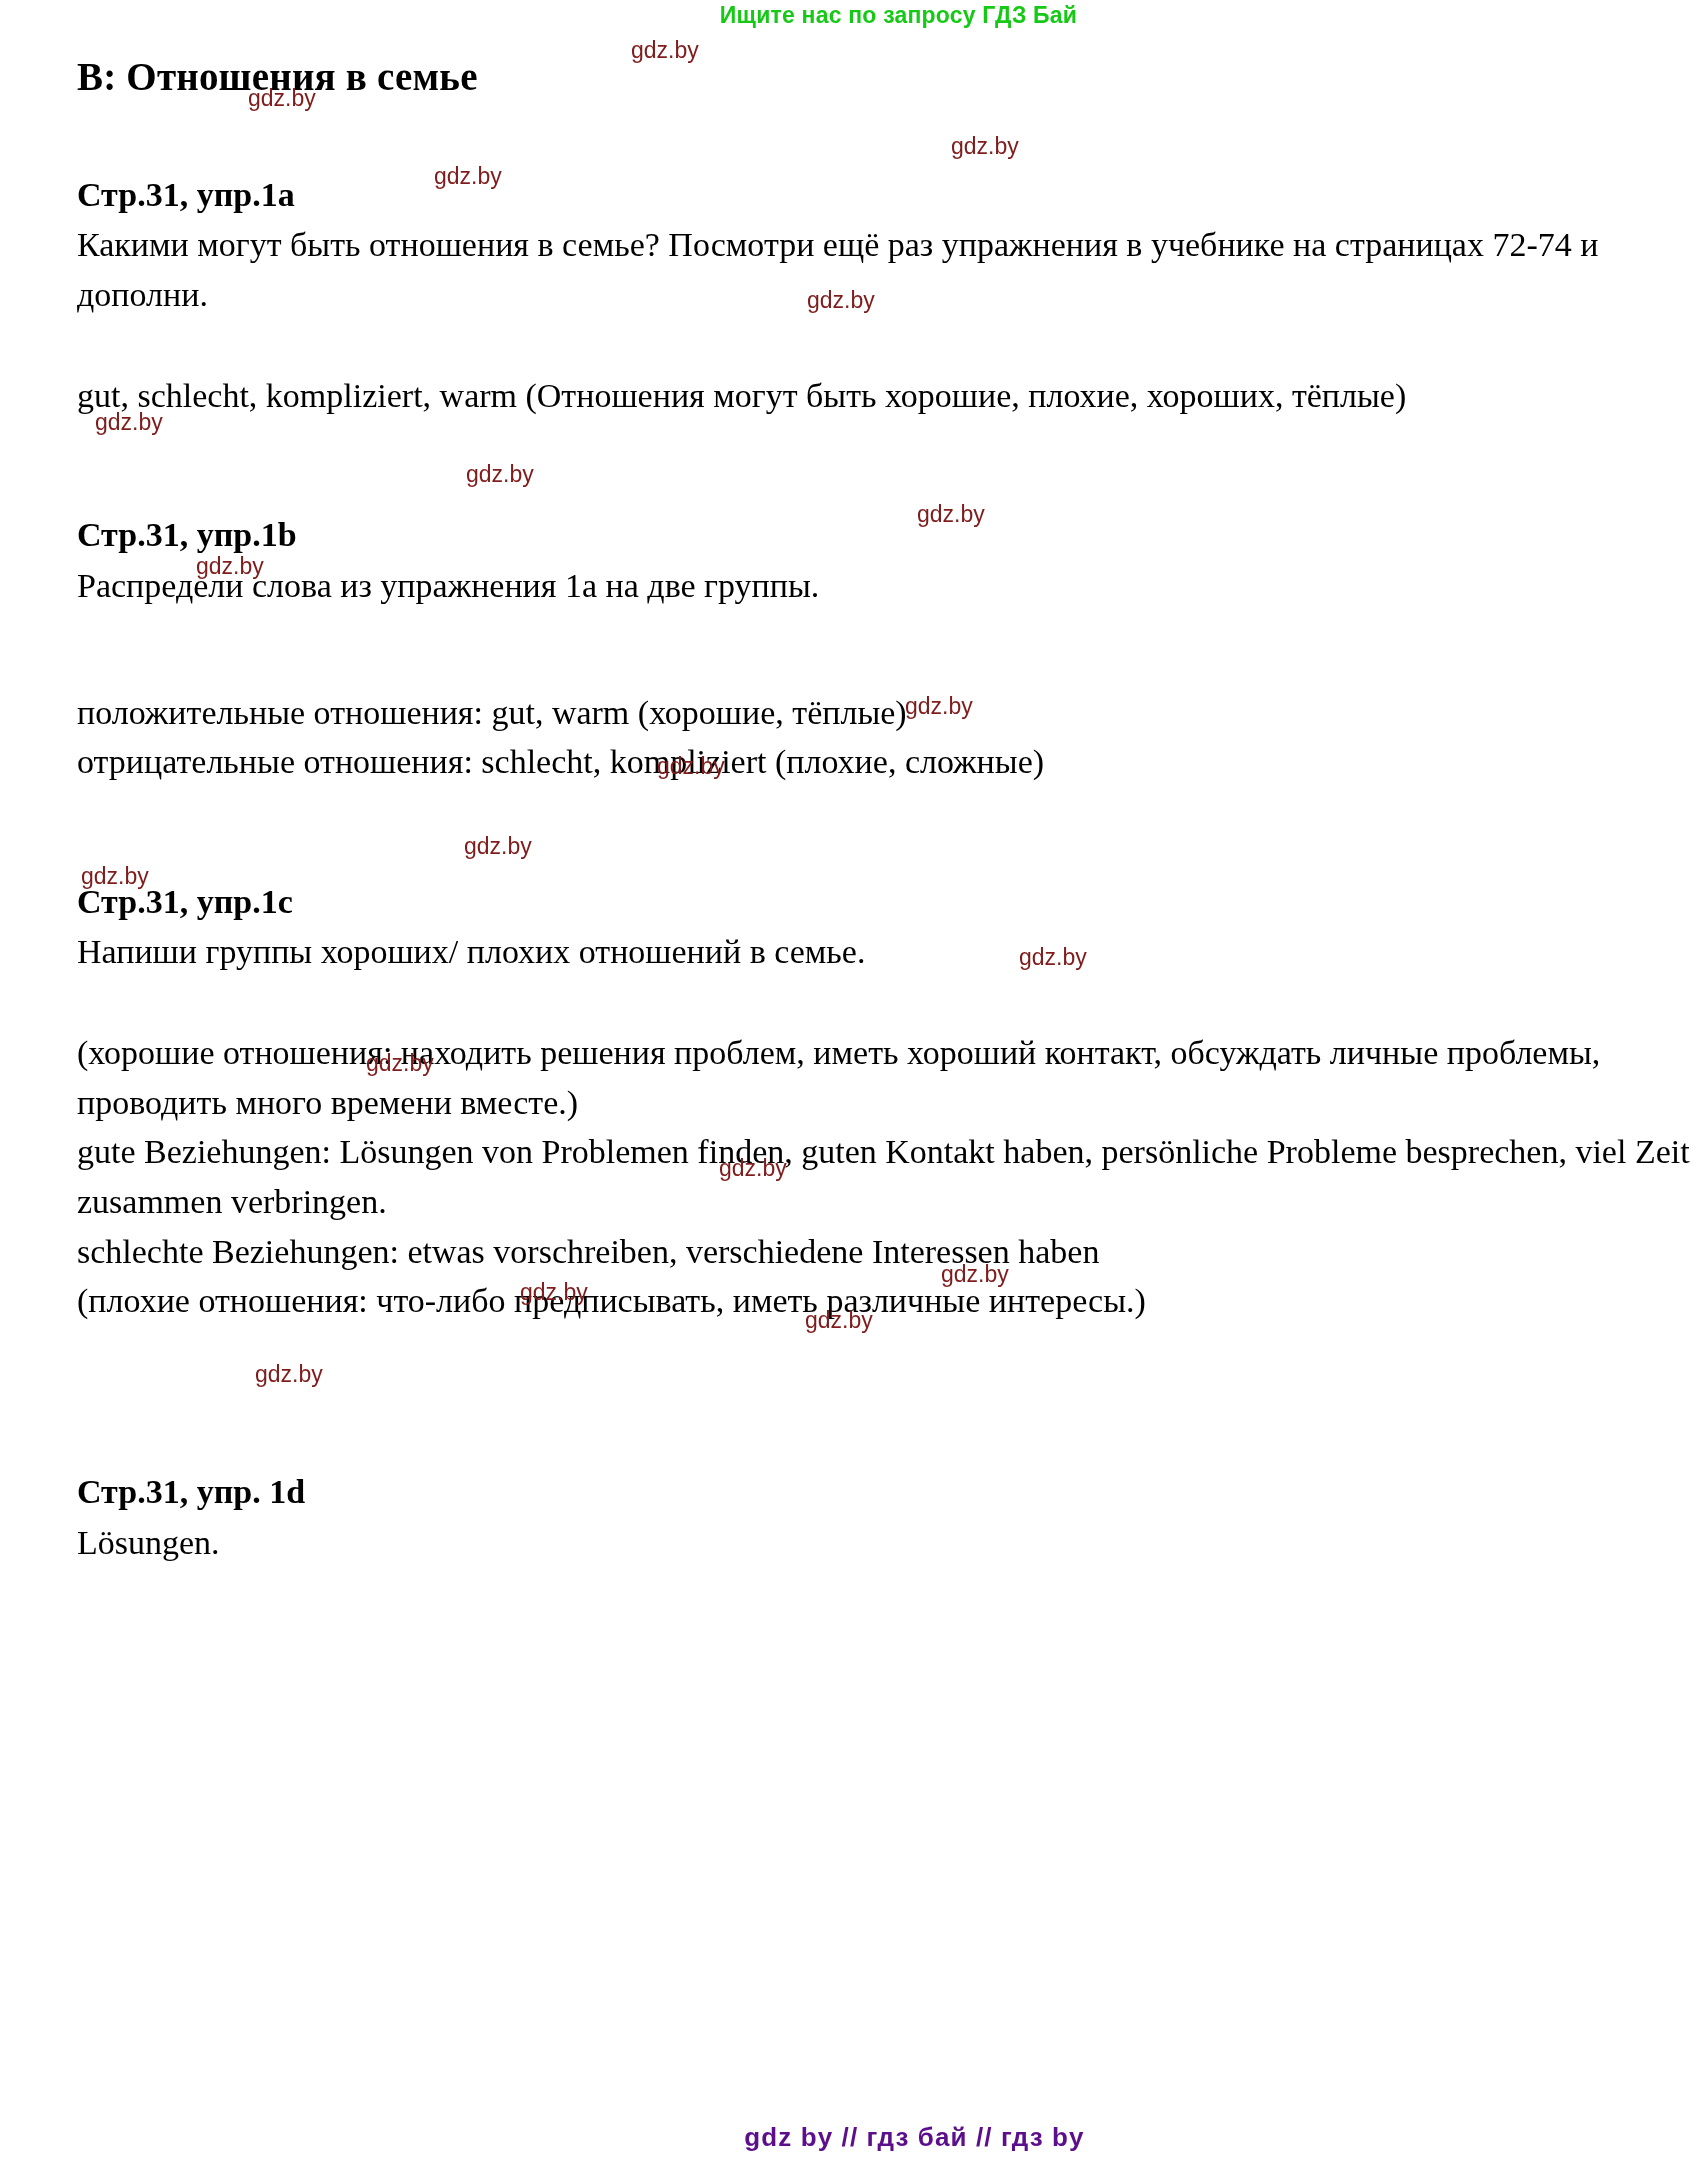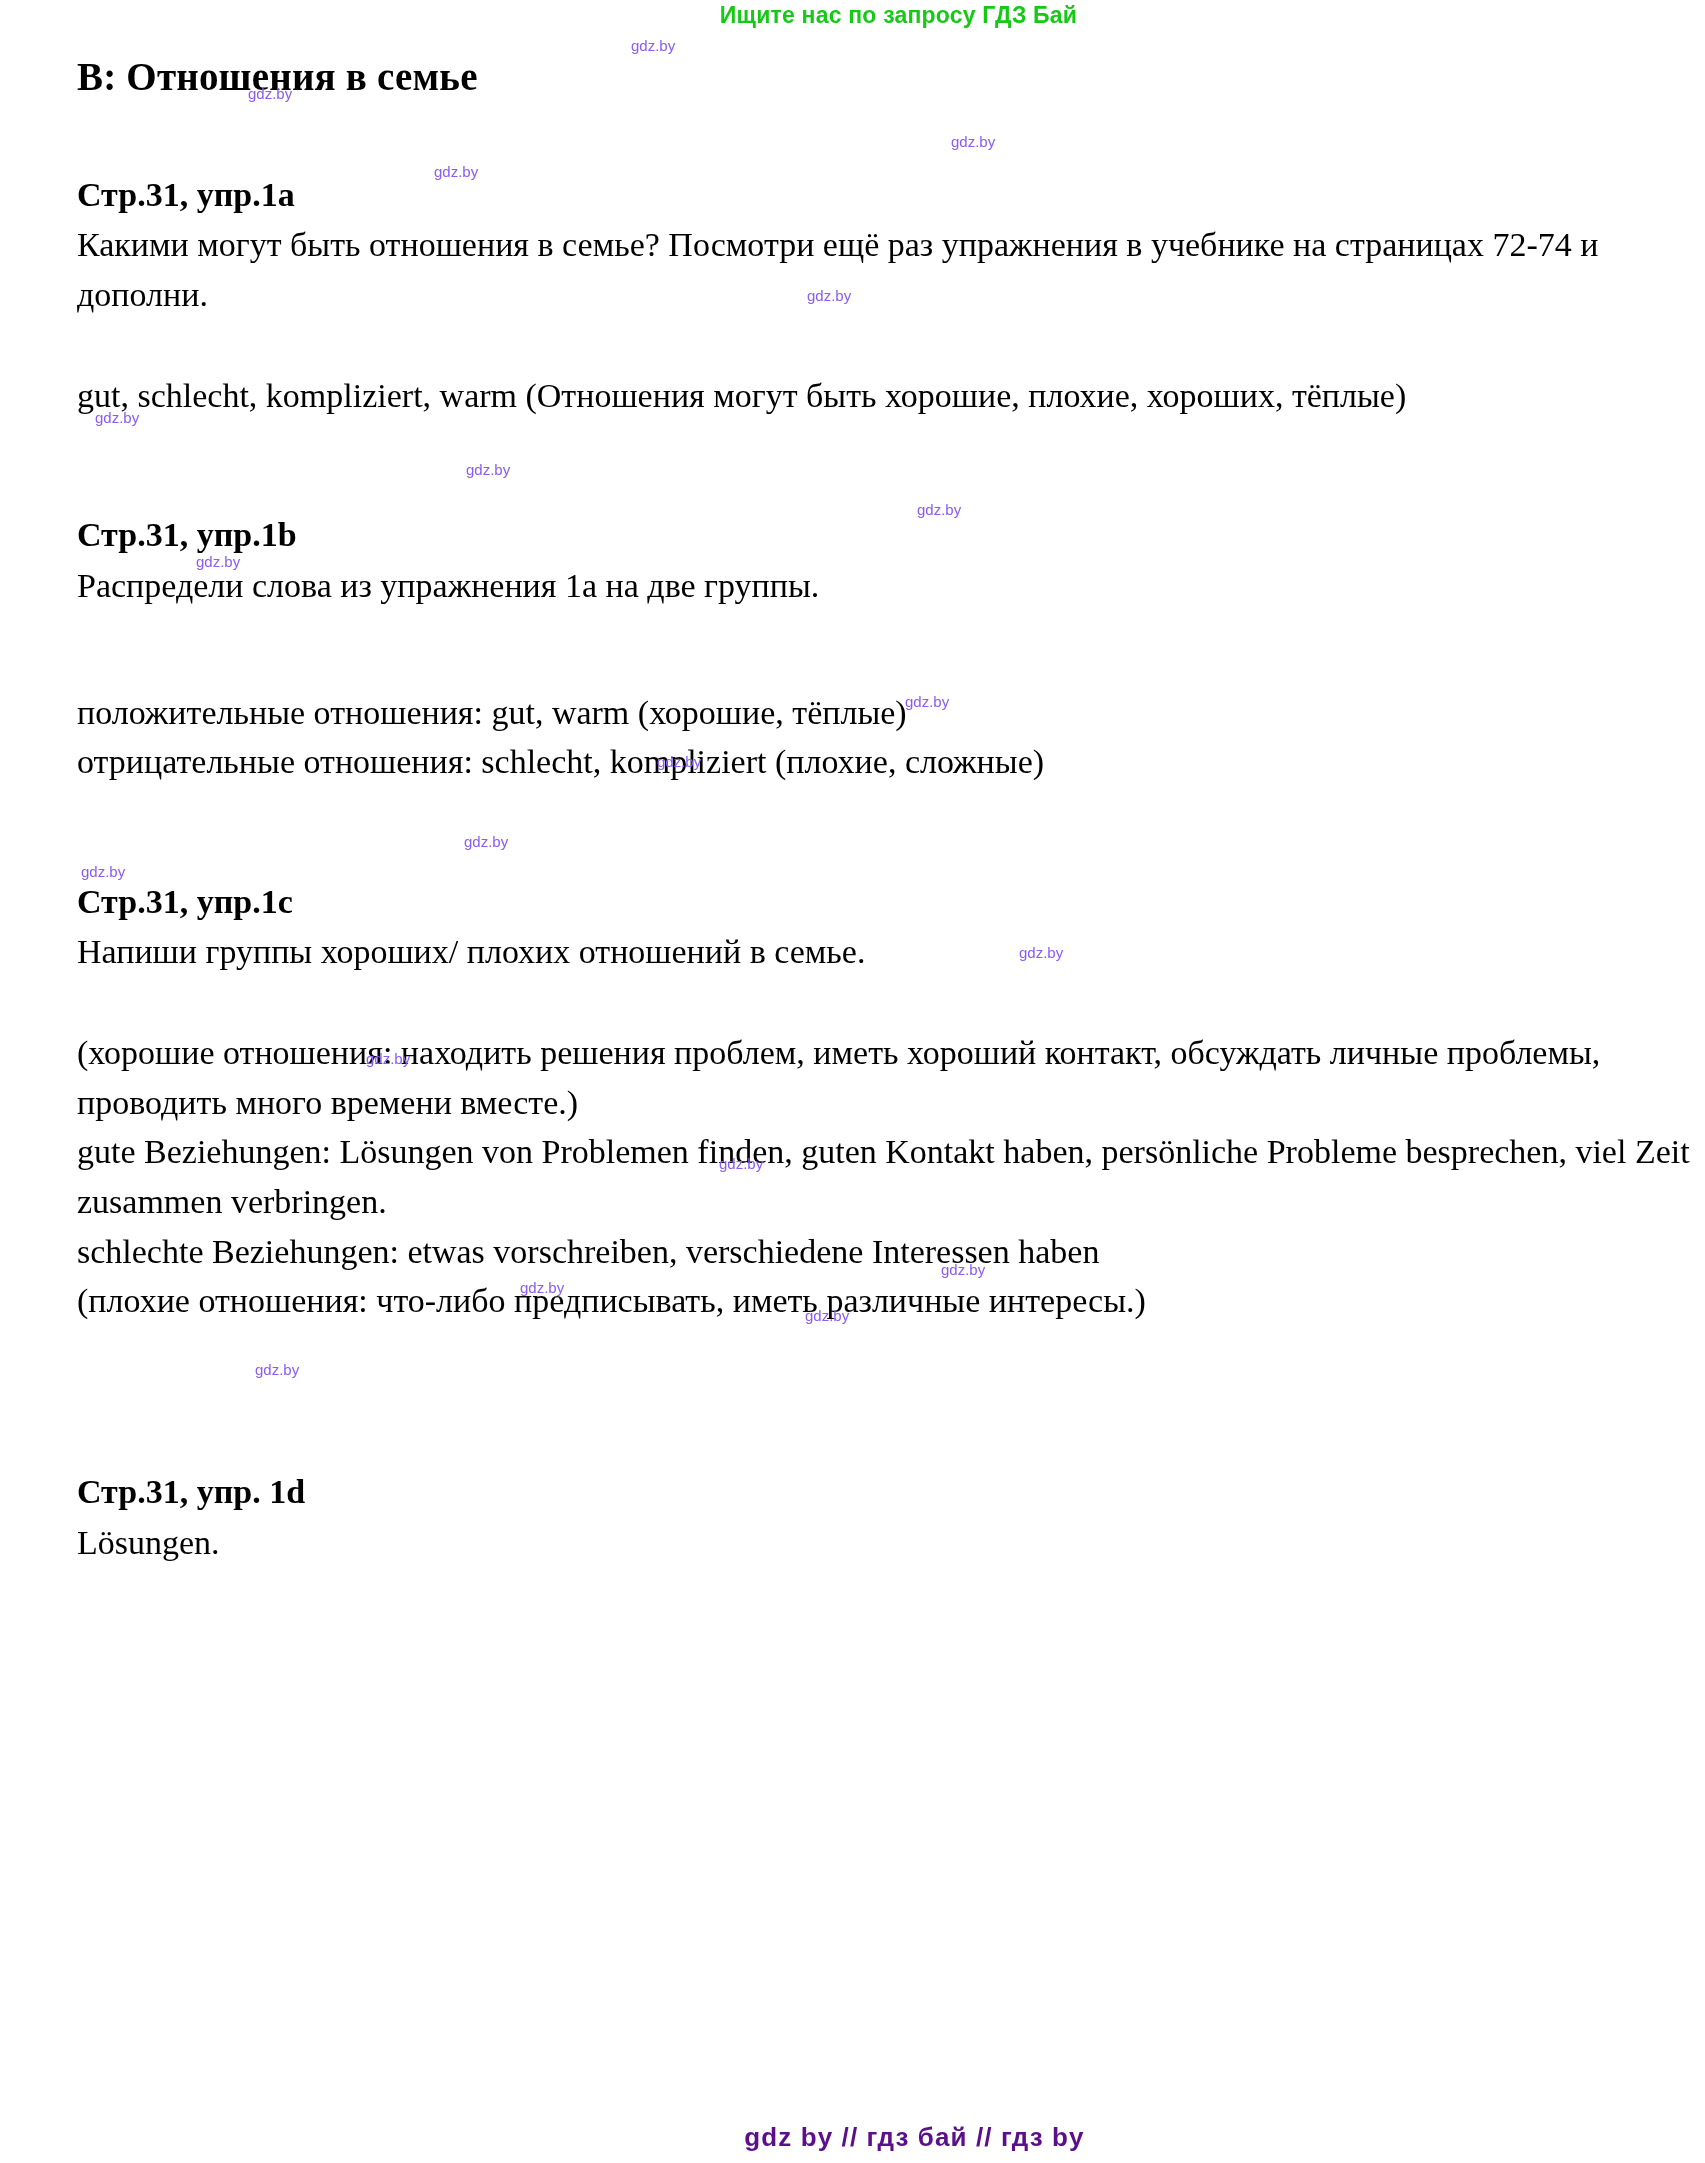--- a/index.html
+++ b/index.html
@@ -63,23 +63,23 @@
     margin: 0;
   }
   .gap-m  { height: 51px; }
   .gap-l  { height: 77px; }
   .gap-xl { height: 96px; }
 
   
   .wm {
     position: absolute;
     font-family: "Liberation Sans", "DejaVu Sans", sans-serif;
-    font-size: 15px;
+    font-size: 23px;
     font-weight: 400;
-    color: #8b5cf6;
+    color: #7f1d1d;
     white-space: nowrap;
     pointer-events: none;
   }
 
   
   .footer-strip {
     position: absolute;
     left: 16px;
     bottom: 11px;
     width: 1705px;

